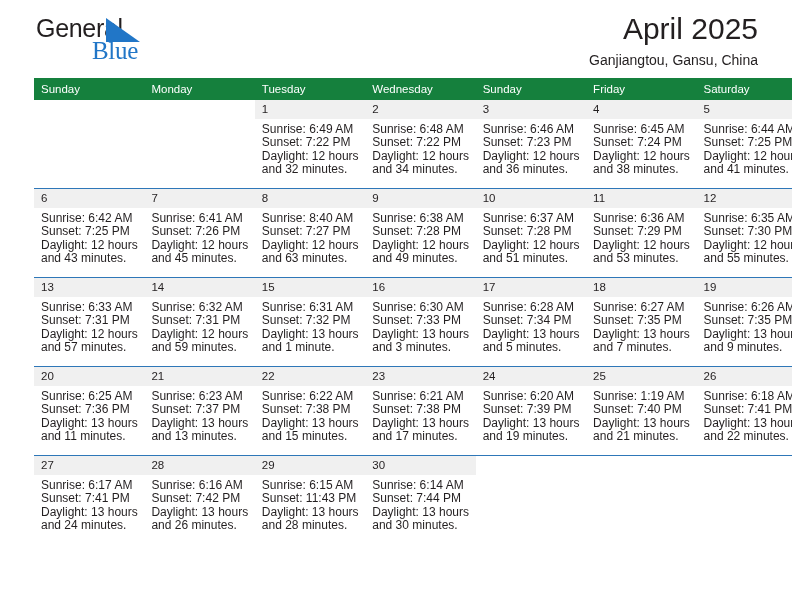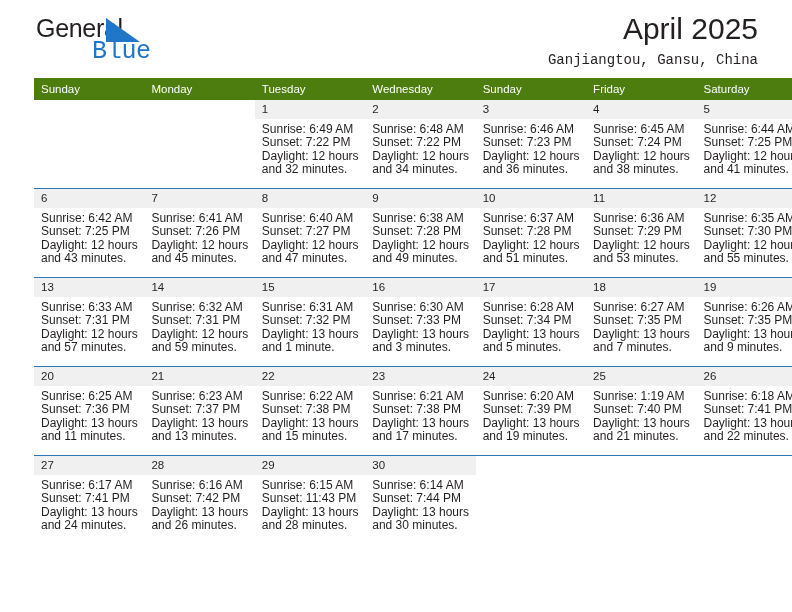--- a/index.html
+++ b/index.html
@@ -43,21 +43,21 @@
     color: #231f20;
     font-family: "Liberation Sans", sans-serif;
   }
   .logo-blue {
     position: absolute;
     left: 56px;
     top: 23px;
     font-size: 25px;
     letter-spacing: -0.3px;
     color: #2176c7;
-    font-family: Liberation Mono, monospace;
+    font-family: Liberation Serif, serif;
   }
   .logo-tri {
     position: absolute;
     left: 70px;
     top: 4px;
     width: 34px;
     height: 24px;
   }
   .title-wrap {
     position: absolute;
@@ -71,32 +71,31 @@
     line-height: 34px;
     padding-top: 12px;
     white-space: nowrap;
   }
   .cal-sub {
     font-size: 14px;
     color: #231f20;
     line-height: 20px;
     padding-top: 4px;
     white-space: nowrap;
-    font-family: Liberation Mono, monospace;
   }
 
   
   .cal {
     width: 724px;
     border-collapse: collapse;
     table-layout: fixed;
     margin-top: 4px;
   }
   .cal th {
-    background: #4d7c0f;
+    background: #15803d;
     color: #ffffff;
     font-size: 11.5px;
     font-weight: normal;
     text-align: left;
     padding: 5px 0 5px 7px;
     height: 12px;
     border: none;
     width: 103.43px;
   }
   .cal td {
@@ -259,24 +258,24 @@
                 <div>Sunset: 7:26 PM</div>
                 <div>Daylight: 12 hours</div>
                 <div>and 45 minutes.</div>
               </div>
             </div>
           </td>
           <td>
             <div class="daycell">
               <div class="daynum">8</div>
               <div class="info">
-                <div>Sunrise: 6:40 AM</div>
+                <div>Sunrise: 8:40 AM</div>
                 <div>Sunset: 7:27 PM</div>
                 <div>Daylight: 12 hours</div>
-                <div>and 47 minutes.</div>
+                <div>and 63 minutes.</div>
               </div>
             </div>
           </td>
           <td>
             <div class="daycell">
               <div class="daynum">9</div>
               <div class="info">
                 <div>Sunrise: 6:38 AM</div>
                 <div>Sunset: 7:28 PM</div>
                 <div>Daylight: 12 hours</div>

